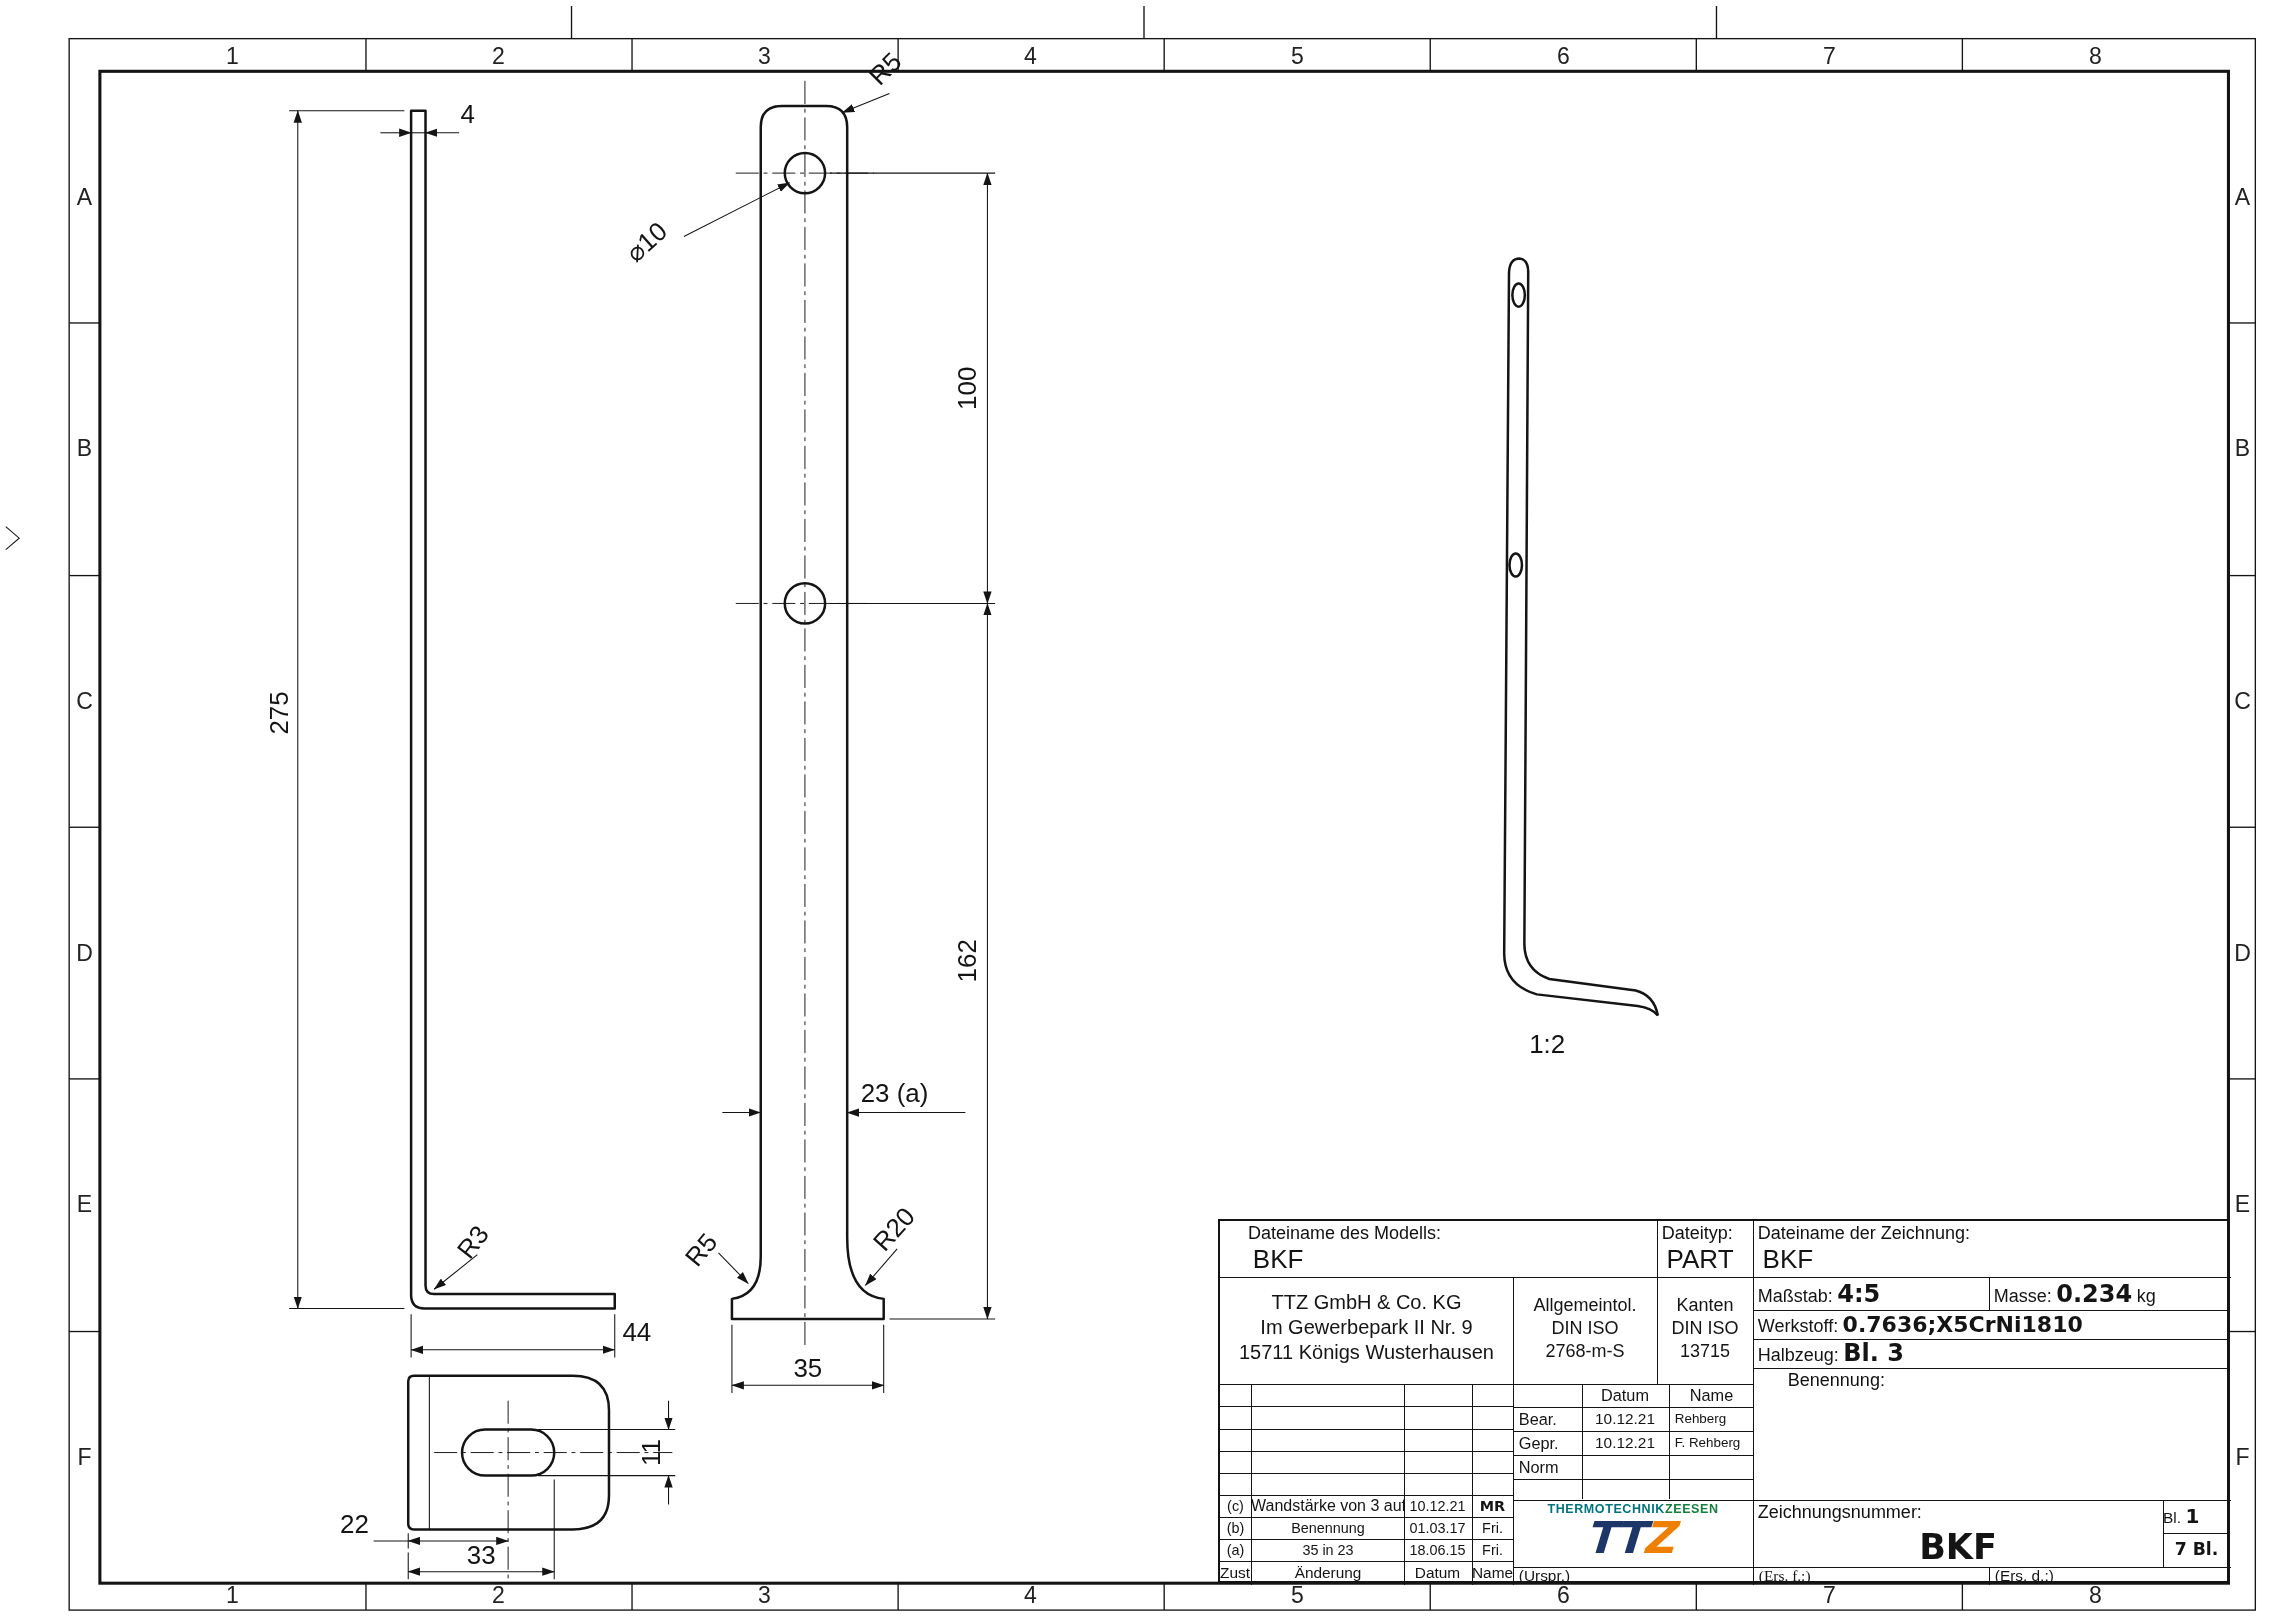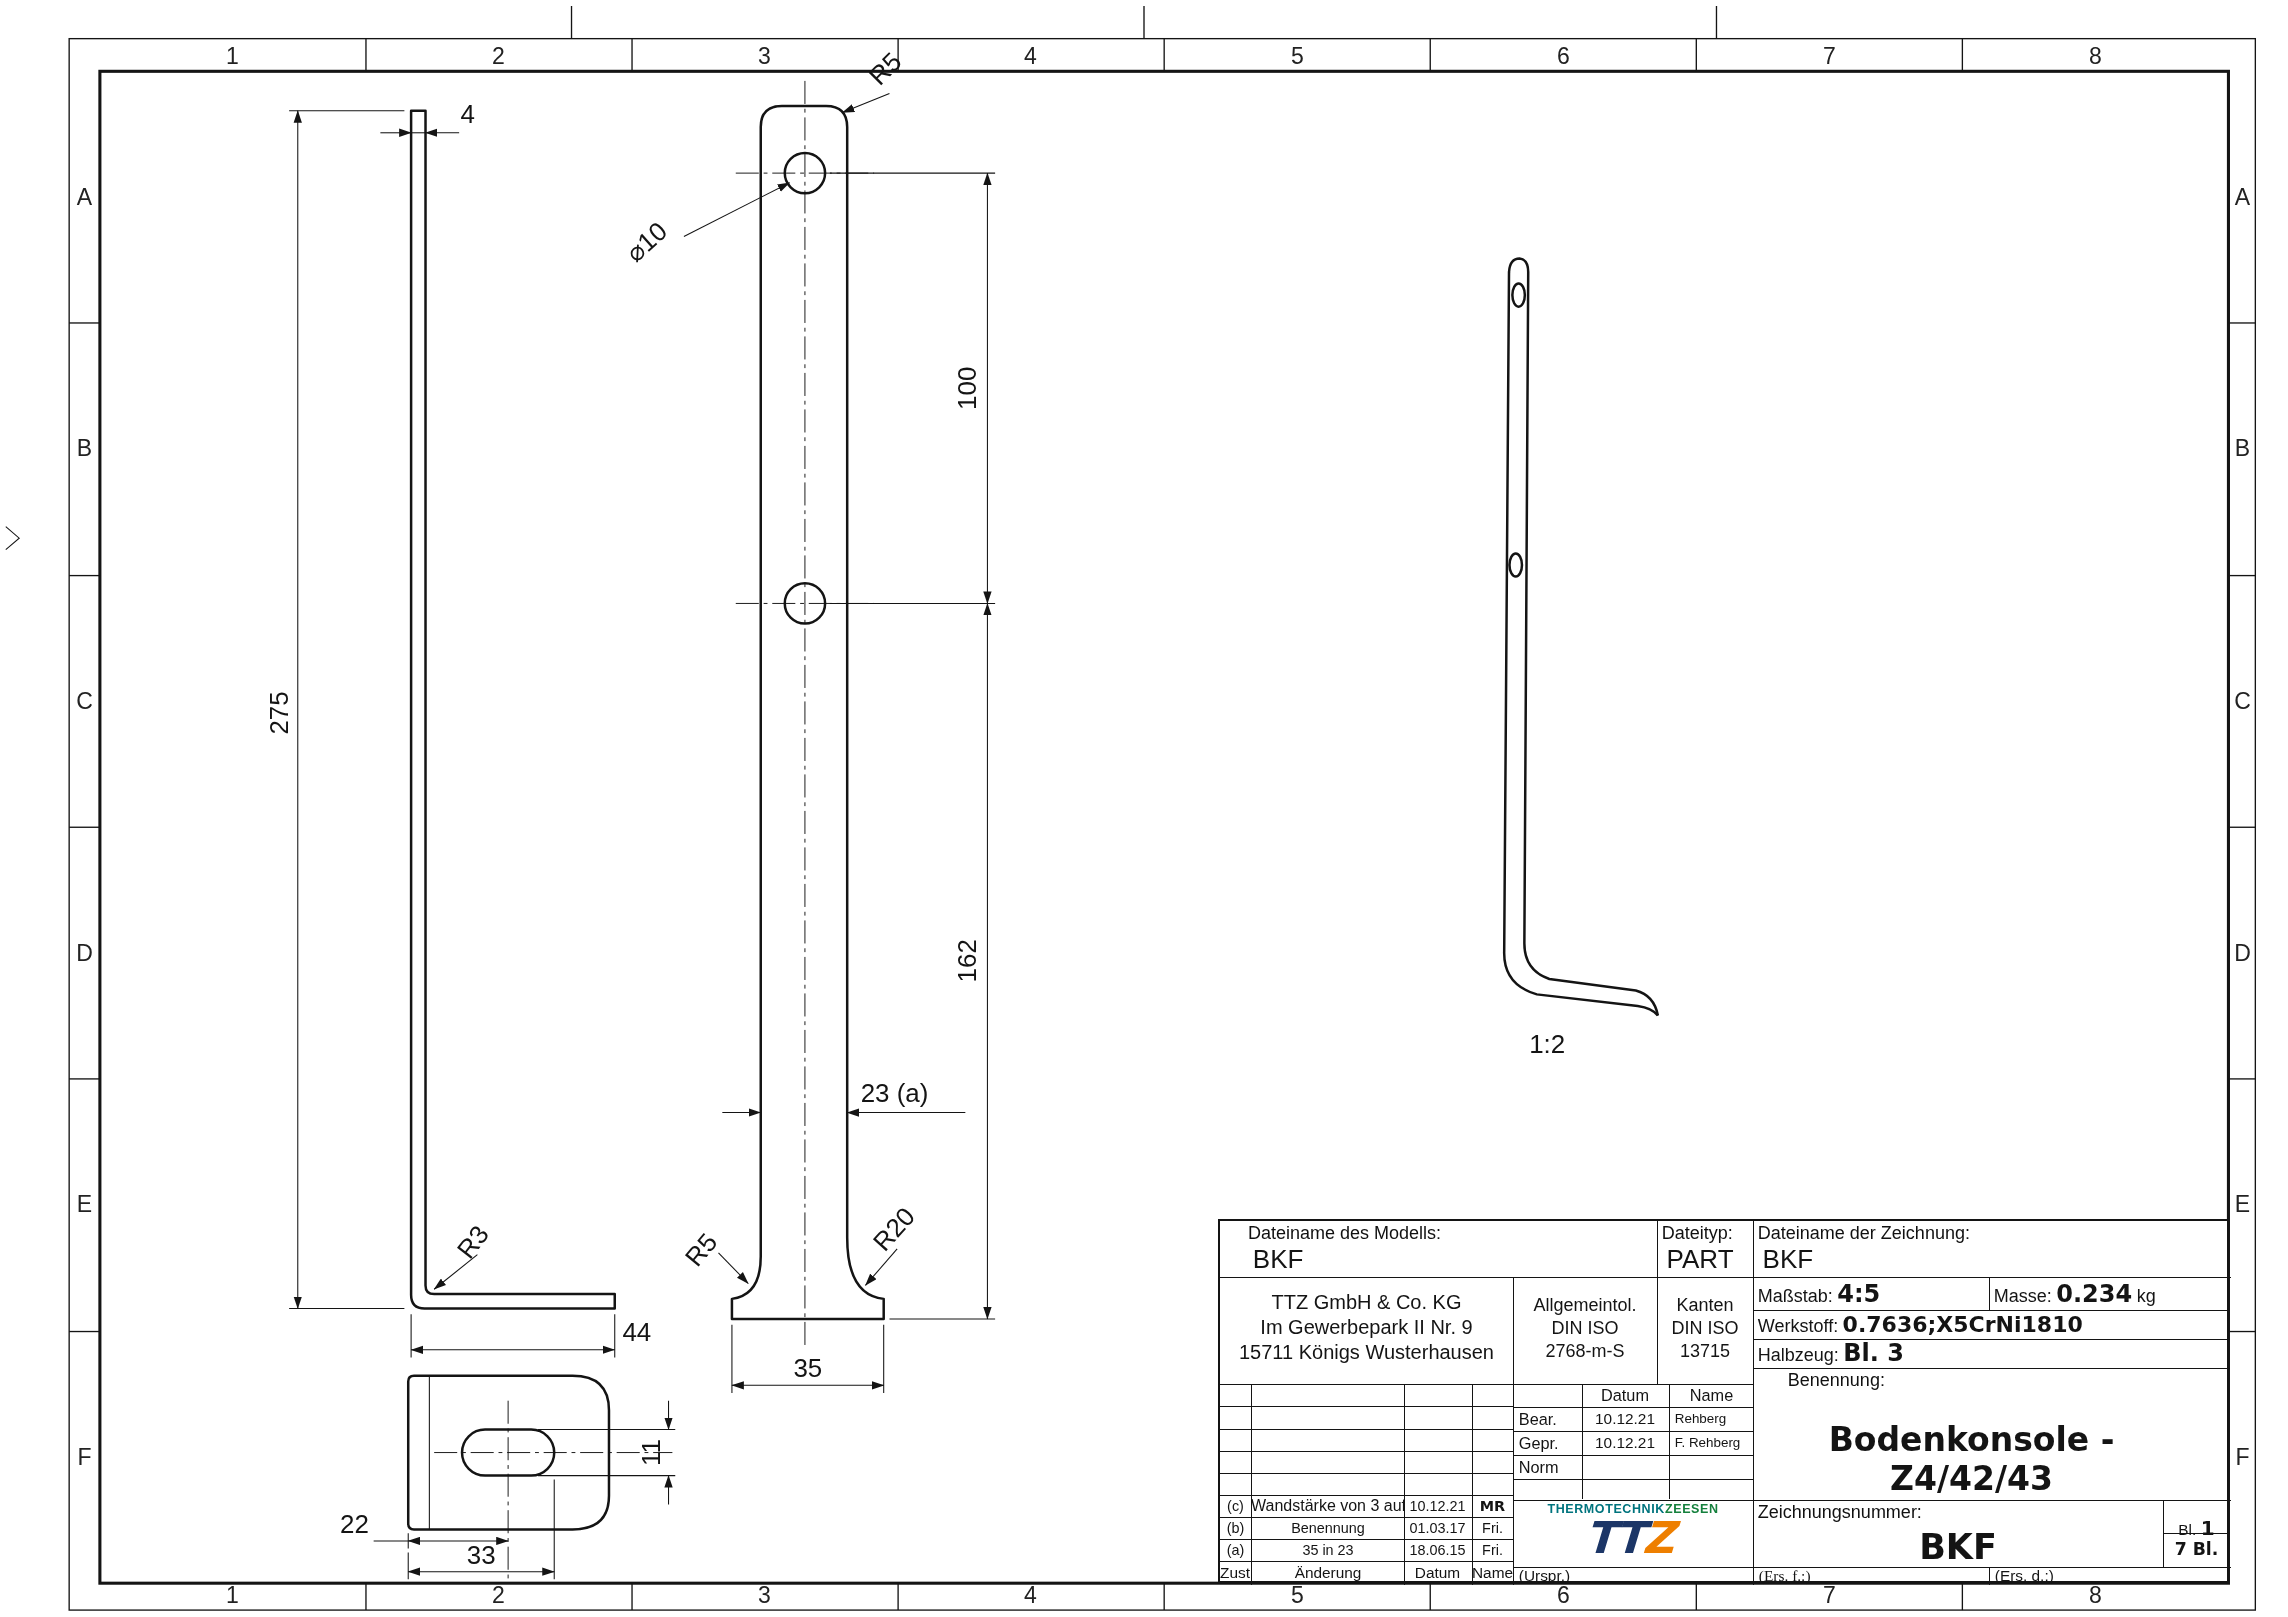--- a/index.html
+++ b/index.html
@@ -310,21 +310,20 @@
     <div class="cell pad" style="left:533px;top:89px;width:477px;height:29px;line-height:25px;">
       <span class="inline-lbl">Werkstoff:</span>
       <span class="inline-val stamp" style="font-size:22px;">0.7636;X5CrNi1810</span>
     </div>
     <div class="cell pad" style="left:533px;top:118px;width:477px;height:29px;line-height:25px;">
       <span class="inline-lbl">Halbzeug:</span>
       <span class="inline-val stamp">Bl. 3</span>
     </div>
     <div class="cell" style="left:533px;top:147px;width:407px;height:132px;padding-left:30px;">
       <div class="tb-label pad">Benennung:</div>
-      <div class="benen-val stamp" style="margin-top:27px;">Bodenkonsole - Z4/42/43</div>
     </div>
 
     <div class="ap-row" style="top:163px;height:23px;line-height:23px;font-size:16.3px;">
       <span class="ap-date">Datum</span>
       <span class="ap-name" style="font-size:16.3px;text-align:center;padding-left:0;">Name</span>
     </div>
     <div class="ap-row" style="top:186px;">
       <span class="ap-role">Bear.</span>
       <span class="ap-date">10.12.21</span>
       <span class="ap-name">Rehberg</span>
@@ -369,21 +368,21 @@
       <span class="teal">THERMOTECHNIK</span><span class="orange">ZEESEN</span>
     </div>
     <div class="ttz-mark">
       <span class="tt">TT</span><span class="zz">Z</span>
     </div>
 
     <div class="cell" style="left:533px;top:279px;width:410px;height:67px;">
       <div class="tb-label pad">Zeichnungsnummer:</div>
       <div class="zn-val stamp" style="margin-top:1.9px;">BKF</div>
     </div>
-    <div class="cell" style="left:943px;top:291px;width:67px;height:34px;line-height:33px;text-align:center;">
+    <div class="cell" style="left:943px;top:279px;width:67px;height:34px;line-height:33px;text-align:left;">
       <span style="font-size:15.4px;">Bl.</span>
       <span class="stamp" style="font-size:20px;">1</span>
     </div>
     <div class="cell stamp" style="left:943px;top:312px;width:67px;height:34px;line-height:33px;text-align:center;font-size:17.3px;">7 Bl.</div>
 
     <div class="cell ers" style="left:293px;top:346px;width:240px;height:18px;line-height:17.3px;padding-left:5.8px;">(Urspr.)</div>
     <div class="cell ers" style="left:533px;top:346px;width:235px;height:18px;line-height:17.3px;padding-left:5.8px;font-family:Liberation Serif, serif;">(Ers. f.:)</div>
     <div class="cell ers" style="left:769px;top:346px;width:242px;height:18px;line-height:17.3px;padding-left:5.8px;">(Ers. d.:)</div>
   </div>
 </div>

